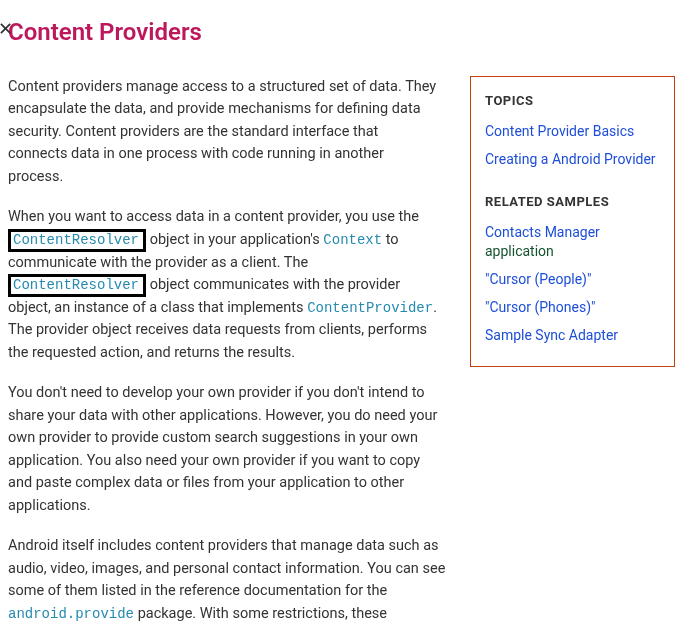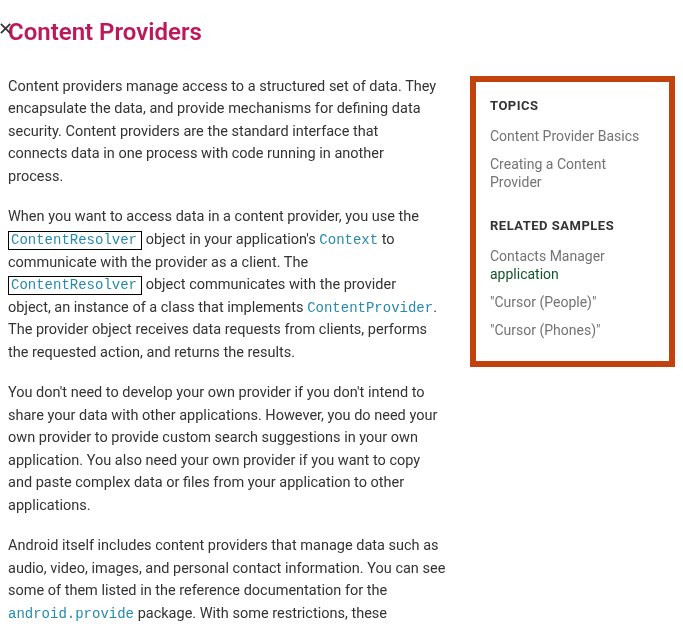--- a/index.html
+++ b/index.html
@@ -26,50 +26,50 @@
       color: #333;
     }
     .content-area {
       display: flex;
       align-items: flex-start;
       gap: 24px;
     }
     .main-col { flex: 1 1 auto; }
     .sidebar {
       flex: 0 0 205px;
-      border: 6px solid #c2410c;
+      border: 1px solid #c2410c;
       padding: 12px 14px;
       font-size: 14px;
     }
     .sidebar-heading {
       font-size: 13px;
       letter-spacing: 0.5px;
       color: #333;
       font-weight: 700;
       margin-bottom: 14px;
       margin-top: 4px;
     }
     .sidebar-heading.rel { margin-top: 26px; }
     .sidebar ul { list-style: none; }
     .sidebar li { margin-bottom: 10px; line-height: 1.3; }
-    .link { color: #737373; text-decoration: none; cursor: pointer; }
+    .link { color: #1d4ed8; text-decoration: none; cursor: pointer; }
     p {
       font-size: 14.5px;
       line-height: 1.55;
       margin-bottom: 18px;
       color: #333;
     }
     .para-narrow { max-width: 430px; }
     .code {
       font-family: "Courier New", Courier, monospace;
       color: #006666;
       font-size: 14px;
     }
     .code.link { color: #258aaf; cursor: pointer; }
-    .boxed { border: 1px solid #000000; padding: 0 4px 1px 2px; }
+    .boxed { border: 3px solid #000000; padding: 0 4px 1px 2px; }
     .suffix-text { color: #14532d; }
   </style>
 </head>
 <body>
 
 <span class="close-icon">✕</span>
 
 <h1 class="page-title">Content Providers</h1>
 
 <div class="content-area">
@@ -87,24 +87,25 @@
     <p>
       <span>Android itself includes content providers that manage data such as audio, video, images, and personal contact information. You can see some of them listed in the reference documentation for the </span><span class="code link">android.provide</span><span> package. With some restrictions, these providers are accessible to any Android application.</span>
     </p>
 
   </div>
 
   <aside class="sidebar">
     <div class="sidebar-heading">TOPICS</div>
     <ul>
       <li><a class="link">Content Provider Basics</a></li>
-      <li><a class="link">Creating a Content Provider</a></li>
+      <li><a class="link">Creating a Android Provider</a></li>
     </ul>
 
     <div class="sidebar-heading rel">RELATED SAMPLES</div>
     <ul>
       <li><a class="link">Contacts Manager</a><span class="suffix-text"> application</span></li>
       <li><a class="link">"Cursor (People)"</a></li>
       <li><a class="link">"Cursor (Phones)"</a></li>
+      <li><a class="link">Sample Sync Adapter</a></li>
     </ul>
   </aside>
 
 </div>
 
 </body></html>

